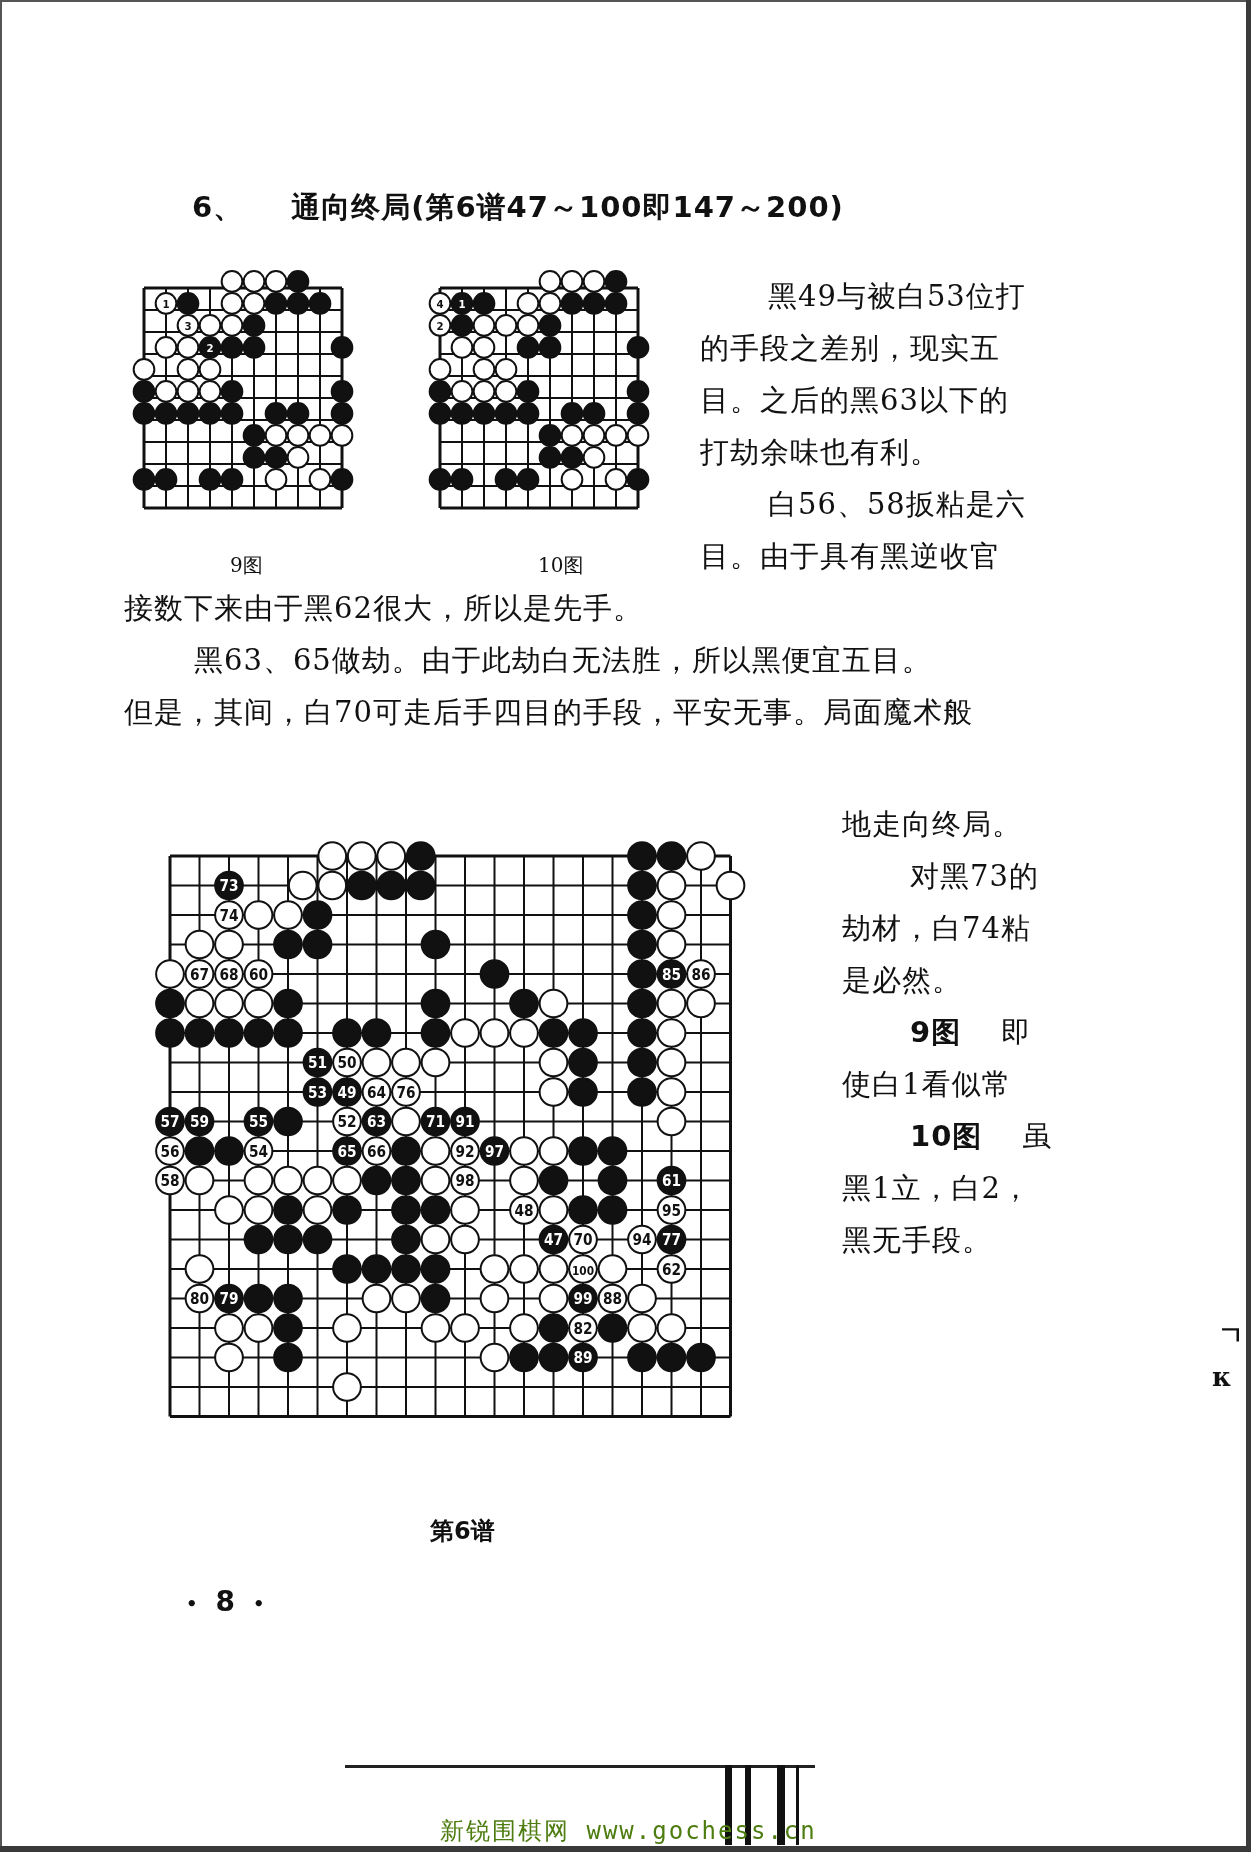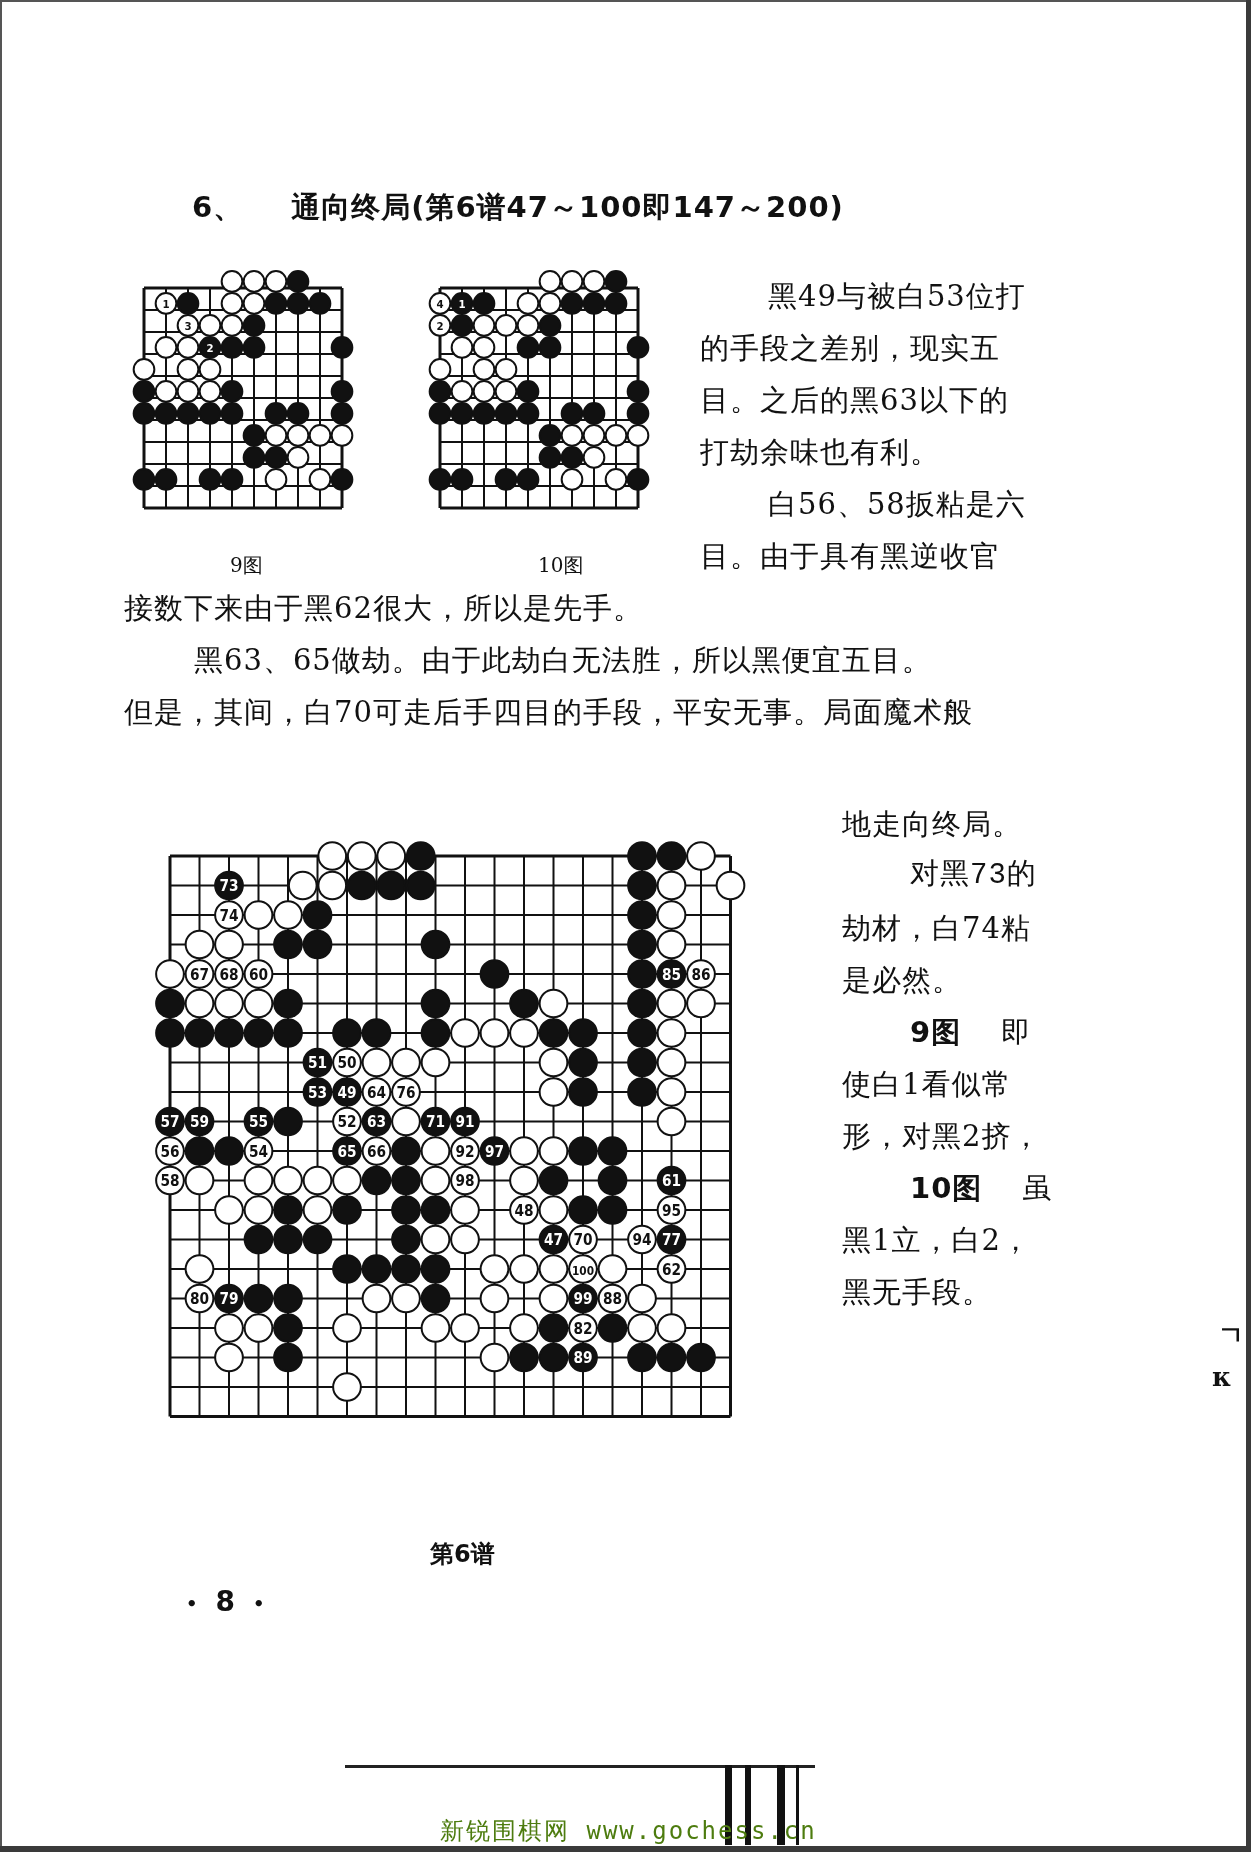--- a/index.html
+++ b/index.html
@@ -18,21 +18,21 @@
     position:absolute; left:192px; top:188px;
     font-family:"DejaVu Sans","Liberation Sans",sans-serif;
     font-weight:bold; font-size:29px; letter-spacing:1px; white-space:nowrap;
   }
   .title .num { margin-right:48px; }
 
   .para { position:absolute; font-size:29px; line-height:52px; white-space:nowrap; letter-spacing:1px; }
   .para .line { display:block; }
 
   .caption { position:absolute; font-size:20px; }
-  .board-caption { position:absolute; font-size:24px; font-weight:bold; font-family:"DejaVu Sans","Liberation Sans",sans-serif;margin-top:23px; }
+  .board-caption { position:absolute; font-size:24px; font-weight:bold; font-family:"DejaVu Sans","Liberation Sans",sans-serif; }
 
   .page-num {
     position:absolute; left:168px; top:1585px;
     font-family:"DejaVu Sans","Liberation Sans",sans-serif; font-weight:bold; font-size:28px;
   }
   .page-num .dot { font-size:18px; margin:0 18px; vertical-align:middle; }
 
   .watermark {
     position:absolute; left:440px; top:1815px;
     font-size:24px; color:#4d7c0f; letter-spacing:2px; white-space:nowrap;
@@ -448,26 +448,25 @@
 </div>
 
 <div class="para" style="left:124px; top:582px;">
   <span class="line">接数下来由于黑62很大，所以是先手。</span>
   <span class="line" style="padding-left:70px;">黑63、65做劫。由于此劫白无法胜，所以黑便宜五目。</span>
   <span class="line">但是，其间，白70可走后手四目的手段，平安无事。局面魔术般</span>
 </div>
 
 <div class="para" style="left:842px; top:798px;">
   <span class="line">地走向终局。</span>
-  <span class="line" style="padding-left:68px;font-family:Liberation Mono, monospace;">对黑73的</span>
+  <span class="line" style="padding-left:68px;">对黑73的</span>
   <span class="line">劫材，白74粘</span>
   <span class="line">是必然。</span>
   <span class="line" style="padding-left:68px;"><span class="bold-label">9图</span><span style="margin-left:40px;">即</span></span>
   <span class="line">使白1看似常</span>
-  <span class="line">形，对黑2挤，</span>
   <span class="line" style="padding-left:68px;"><span class="bold-label">10图</span><span style="margin-left:40px;">虽</span></span>
   <span class="line">黑1立，白2，</span>
   <span class="line">黑无手段。</span>
 </div>
 
 <svg class="board" id="main" style="left:162px; top:842px;" width="660" height="640">
     <line x1="8" y1="14" x2="8" y2="574.5" stroke="#111" stroke-width="3"></line>
     <line x1="37.5" y1="14" x2="37.5" y2="574.5" stroke="#111" stroke-width="2"></line>
     <line x1="67" y1="14" x2="67" y2="574.5" stroke="#111" stroke-width="2"></line>
     <line x1="96.5" y1="14" x2="96.5" y2="574.5" stroke="#111" stroke-width="2"></line>

